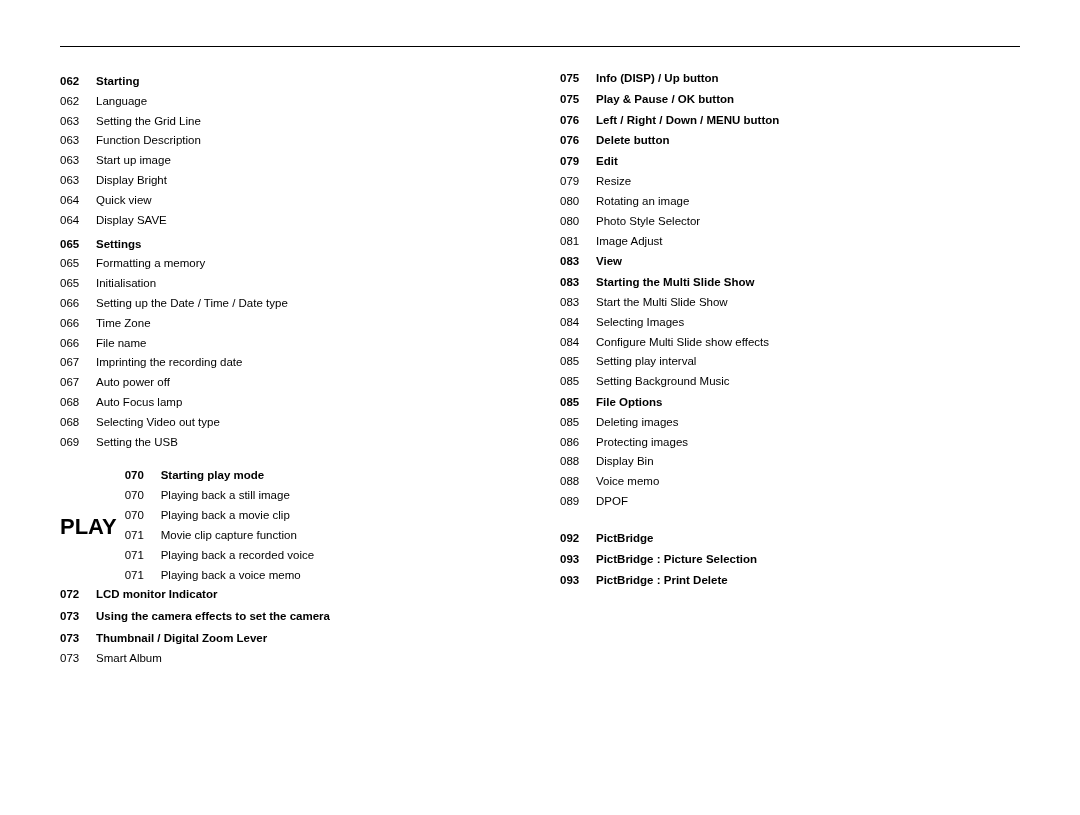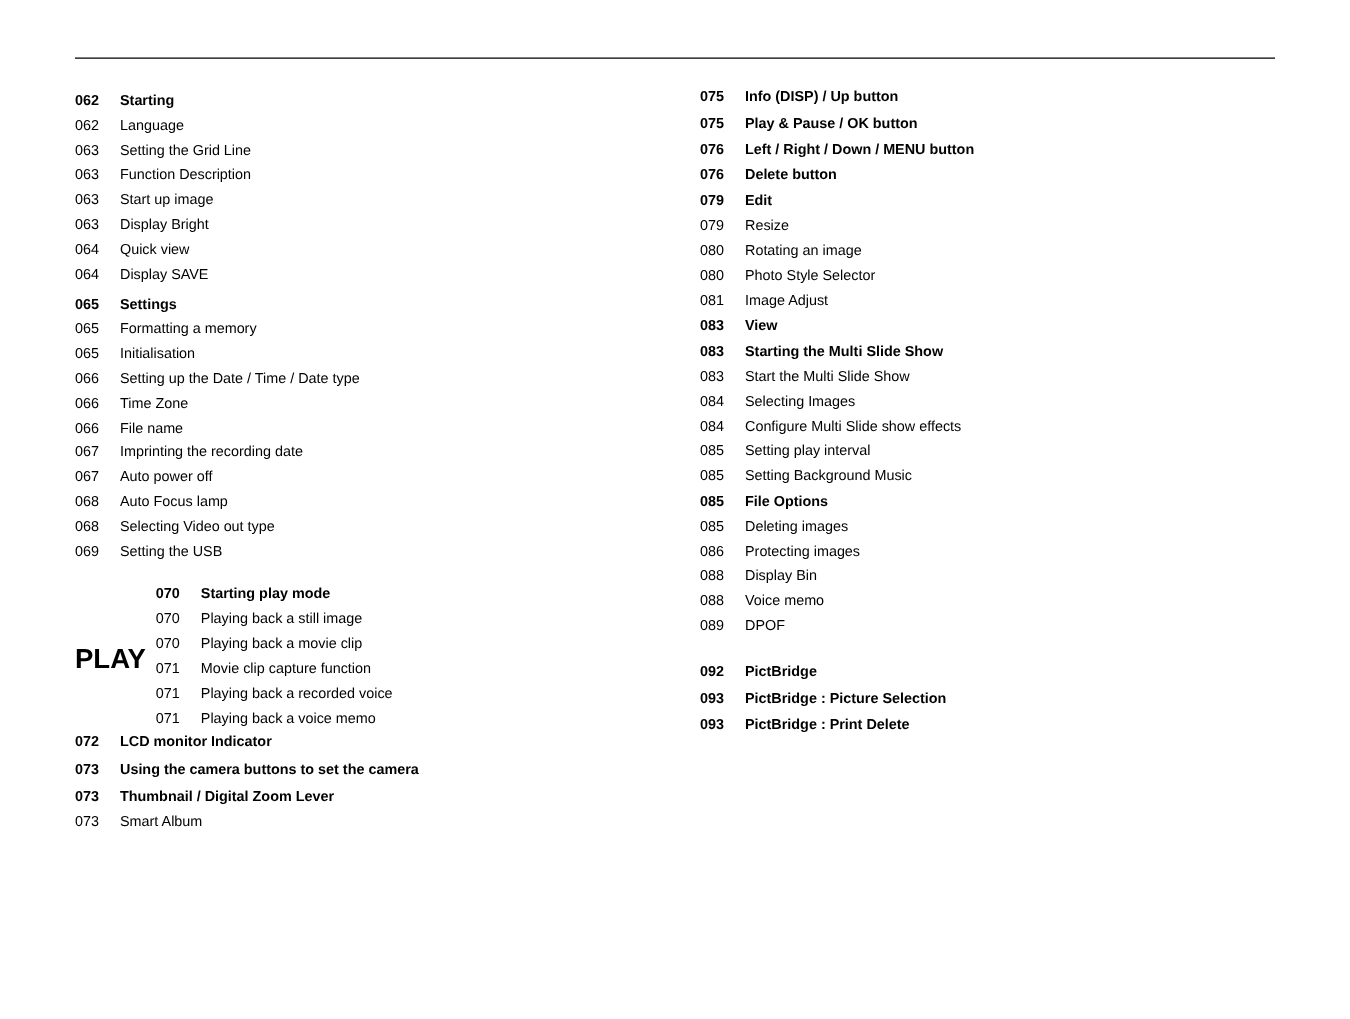--- a/index.html
+++ b/index.html
@@ -191,21 +191,21 @@
               <span class="entry-text">Playing back a voice memo</span>
             </div>
           </div>
         </div>
         <div class="entry bold section-header" style="margin-top: 0;">
           <span class="page-num">072</span>
           <span class="entry-text section-label">LCD monitor Indicator</span>
         </div>
         <div class="entry bold section-header" style="margin-top: 4px;">
           <span class="page-num">073</span>
-          <span class="entry-text section-label">Using the camera buttons to set the camera</span>
+          <span class="entry-text section-label">Using the camera effects to set the camera</span>
         </div>
         <div class="entry bold section-header" style="margin-top: 4px;">
           <span class="page-num">073</span>
           <span class="entry-text section-label">Thumbnail / Digital Zoom  Lever</span>
         </div>
         <div class="entry">
           <span class="page-num">073</span>
           <span class="entry-text">Smart Album</span>
         </div>
       </div>

